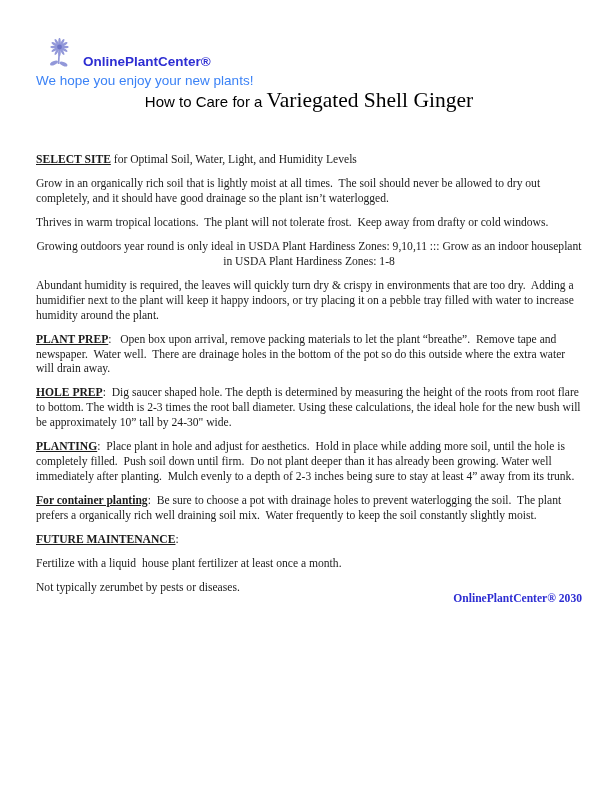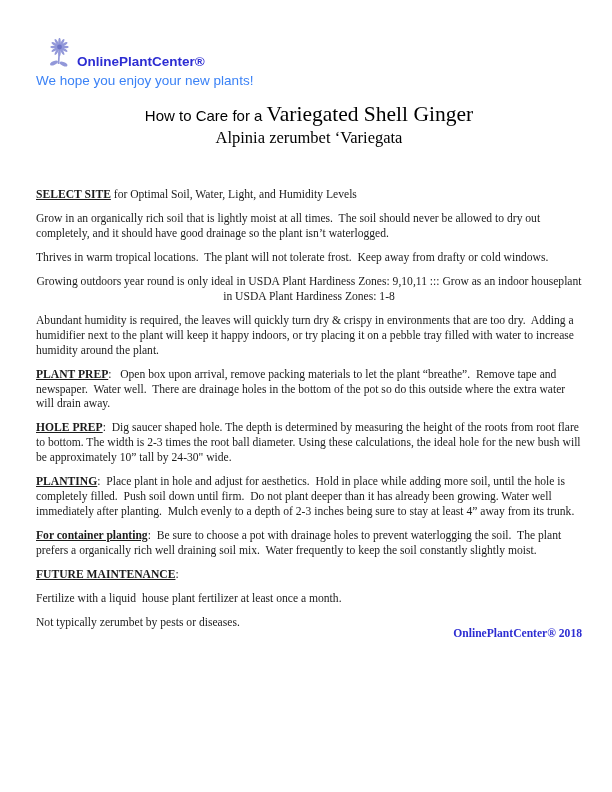--- a/index.html
+++ b/index.html
@@ -16,31 +16,31 @@
     padding:38px 30px 0 36px;
   }
   
   .header-row { display:flex; align-items:flex-end; margin-left:10px; height:32px; }
   .logo { width:27px; height:32px; flex:0 0 auto; }
   .brand {
     font-family:"Liberation Sans", sans-serif;
     font-weight:bold;
     font-size:13.5px;
     color:#2d2dd2;
-    margin-left:4px;
+    margin-left:10px;
     line-height:1.1;
   }
   .tagline {
     font-family:"Liberation Sans", sans-serif;
     font-size:13.5px;
     color:#3b82f6;
     margin-top:3px;
   }
   
-  .title-block { text-align:center; margin-top:14px; }
+  .title-block { text-align:center; }
   .title-line1 {
     font-family:"Liberation Sans", sans-serif;
     font-size:15px;
     color:#000;
   }
   .title-line1 .plant-name {
     font-family:"Liberation Serif", serif;
     font-size:21.5px;
   }
   .title-line2 {
@@ -99,21 +99,20 @@
           <ellipse cx="17.5" cy="26" rx="4.2" ry="1.9" transform="rotate(24 17.5 26)"></ellipse>
         </g>
       </svg>
     </span>
     <span class="brand">OnlinePlantCenter®</span>
   </div>
   <div class="tagline">We hope you enjoy your new plants!</div>
 
   <div class="title-block">
     <div class="title-line1"><span>How to Care for a </span><span class="plant-name">Variegated Shell Ginger</span></div>
-    <div class="title-line2">Alpinia zerumbet ‘Variegata</div>
   </div>
 
   <div class="content">
 
     <p><span class="lbl">SELECT SITE</span><span> for Optimal Soil, Water, Light, and Humidity Levels</span></p>
 
 
 
     <p class="ind1">Grow in an organically rich soil that is lightly moist at all times.  The soil should never be allowed to dry out completely, and it should have good drainage so the plant isn’t waterlogged.</p>
 
@@ -131,16 +130,16 @@
 
     <p class="ind1 tight"><span class="lbl">For container planting</span><span>:  Be sure to choose a pot with drainage holes to prevent waterlogging the soil.  The plant prefers a organically rich well draining soil mix.  Water frequently to keep the soil constantly slightly moist.</span></p>
 
     <p><span class="lbl">FUTURE MAINTENANCE</span><span>:</span></p>
 
     <p>Fertilize with a liquid  house plant fertilizer at least once a month.</p>
 
     <p>Not typically zerumbet by pests or diseases.</p>
 
 
-    <div class="footer">OnlinePlantCenter® 2018</div>
+    <div class="footer">OnlinePlantCenter® 2030</div>
 
   </div>
 </div>
 
 </body></html>

